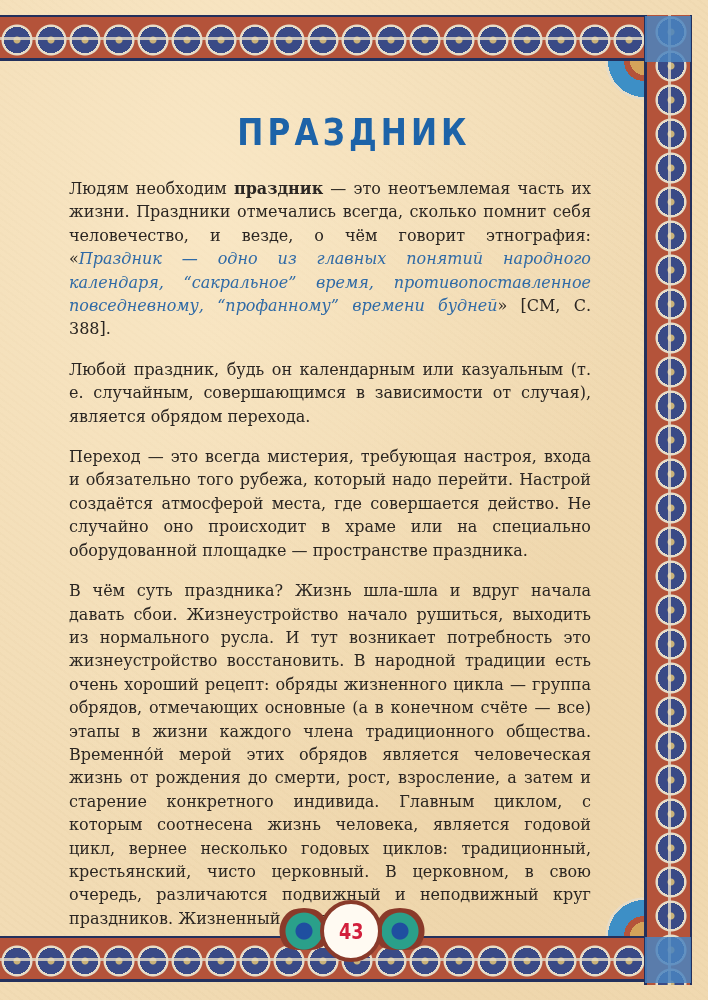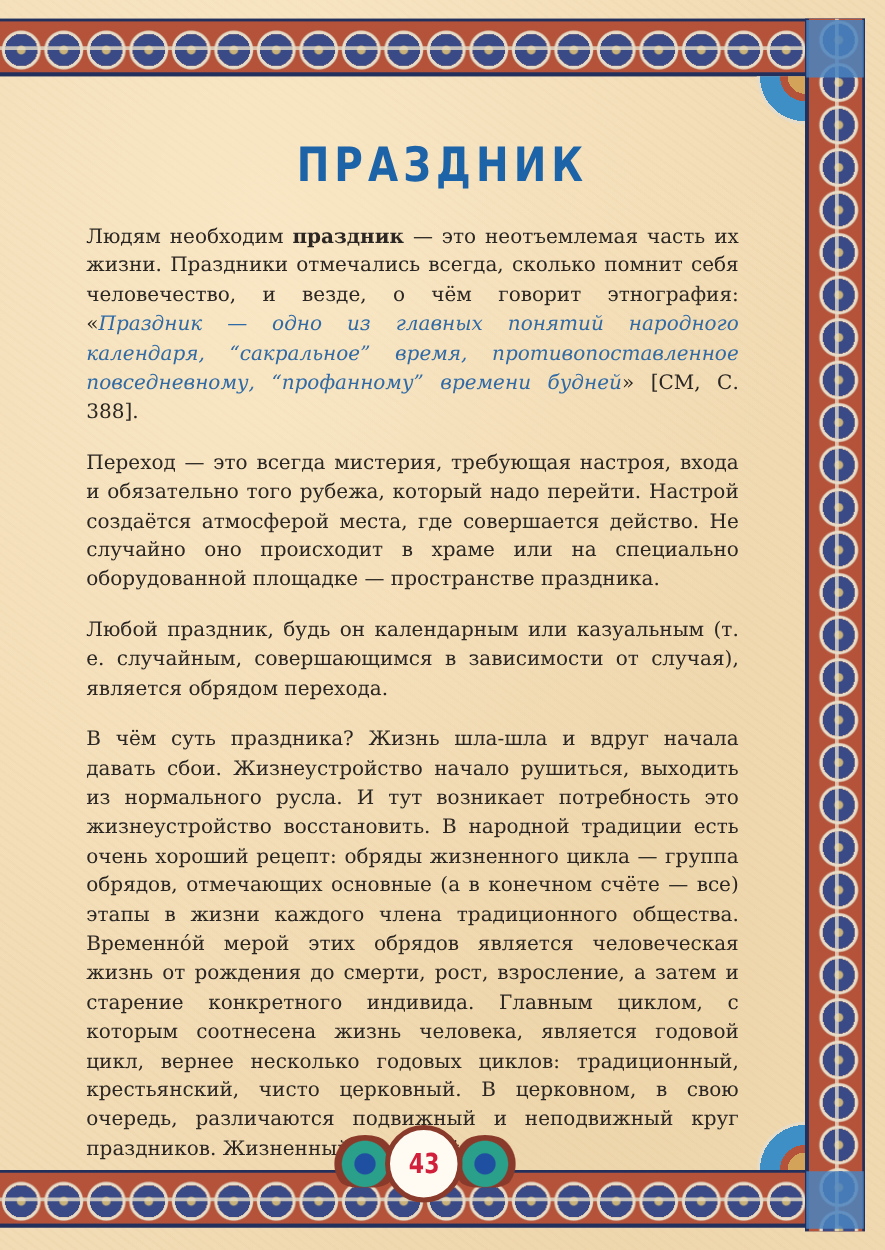--- a/index.html
+++ b/index.html
@@ -52,21 +52,21 @@
   }
   .content {
     position:absolute; left:69px; top:177px; width:522px;
     font-size:16px; line-height:23.4px; color:#2b2622;
     text-align:justify;
   }
   .content p { margin:0 0 17px 0; text-align:justify; }
   .content p span.q { color:#2f6aa6; font-style:italic; }
   .content b { font-weight:bold; }
 
-  .medallion-wrap { position:absolute; left:250px; top:890px; width:180px; height:72px; }
+  .medallion-wrap { position:absolute; left:262px; top:890px; width:180px; height:72px; }
   .leaf { position:absolute; width:56px; height:42px; top:18px; border-radius:50% 50% 40% 40%;
           background: radial-gradient(circle at 50% 55%, #1f4fa0 0 8px, #2aa08a 9px 18px, #8a3a2a 19px 24px, rgba(0,0,0,0) 25px); }
   .leaf.l { left:14px; } .leaf.r { right:14px; }
   .medallion {
     position:absolute; left:58px; top:10px; width:62px; height:62px; border-radius:50%;
     background:#fffaf2; border:4px solid #8a3a2a; box-sizing:border-box;
     display:flex; align-items:center; justify-content:center;
     font-family:"DejaVu Sans", "Liberation Sans", sans-serif; font-weight:bold;
     font-size:22px; color:#d21f3c; transform-origin:center;
   }
@@ -86,22 +86,22 @@
   </div>
 <div class="corner-cap" style="left:645px; top:16px;"></div>
 <div class="corner-cap" style="left:645px; top:937px;"></div>
 <div class="corner-rosette" style="left:596px; top:61px;"></div>
 <div class="corner-rosette br" style="left:596px; top:888px;"></div>
 
 <div class="title">ПРАЗДНИК</div>
 
 <div class="content">
   <p><span>Людям необходим </span><b>праздник</b><span> — это неотъемлемая часть их жизни. Праздники отмечались всегда, сколько помнит себя человечество, и везде, о чём говорит этнография: «</span><span class="q">Праздник — одно из главных понятий народного календаря, “сакральное” время, противопоставленное повседневному, “профанному” времени будней</span><span>» [СМ, С. 388].</span></p>
+  <p>Любой праздник, будь он календарным или казуальным (т. е. случайным, совершающимся в зависимости от случая), является обрядом перехода.</p>
   <p>Переход — это всегда мистерия, требующая настроя, входа и обязательно того рубежа, который надо перейти. Настрой создаётся атмосферой места, где совершается действо. Не случайно оно происходит в храме или на специально оборудованной площадке — пространстве праздника.</p>
-  <p>Любой праздник, будь он календарным или казуальным (т. е. случайным, совершающимся в зависимости от случая), является обрядом перехода.</p>
   <p>В чём суть праздника? Жизнь шла-шла и вдруг начала давать сбои. Жизнеустройство начало рушиться, выходить из нормального русла. И тут возникает потребность это жизнеустройство восстановить. В народной традиции есть очень хороший рецепт: обряды жизненного цикла — группа обрядов, отмечающих основные (а в конечном счёте — все) этапы в жизни каждого члена традиционного общества. Временно́й мерой этих обрядов является человеческая жизнь от рождения до смерти, рост, взросление, а затем и старение конкретного индивида. Главным циклом, с которым соотнесена жизнь человека, является годовой цикл, вернее несколько годовых циклов: традиционный, крестьянский, чисто церковный. В церковном, в свою очередь, различаются подвижный и неподвижный круг праздников. Жизненный и годовой</p>
 </div>
 
 <div class="medallion-wrap">
   <div class="leaf l"></div>
   <div class="leaf r"></div>
   <div class="medallion">
       <span>43</span>
     </div>
 </div>

